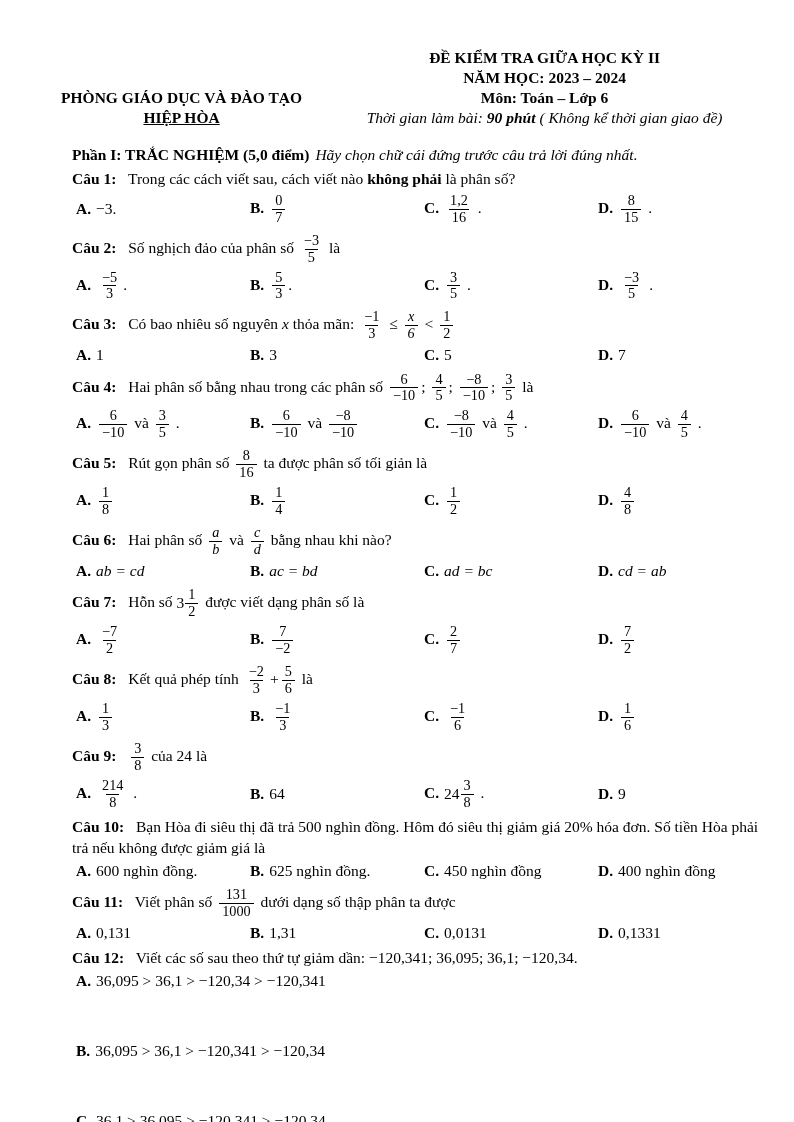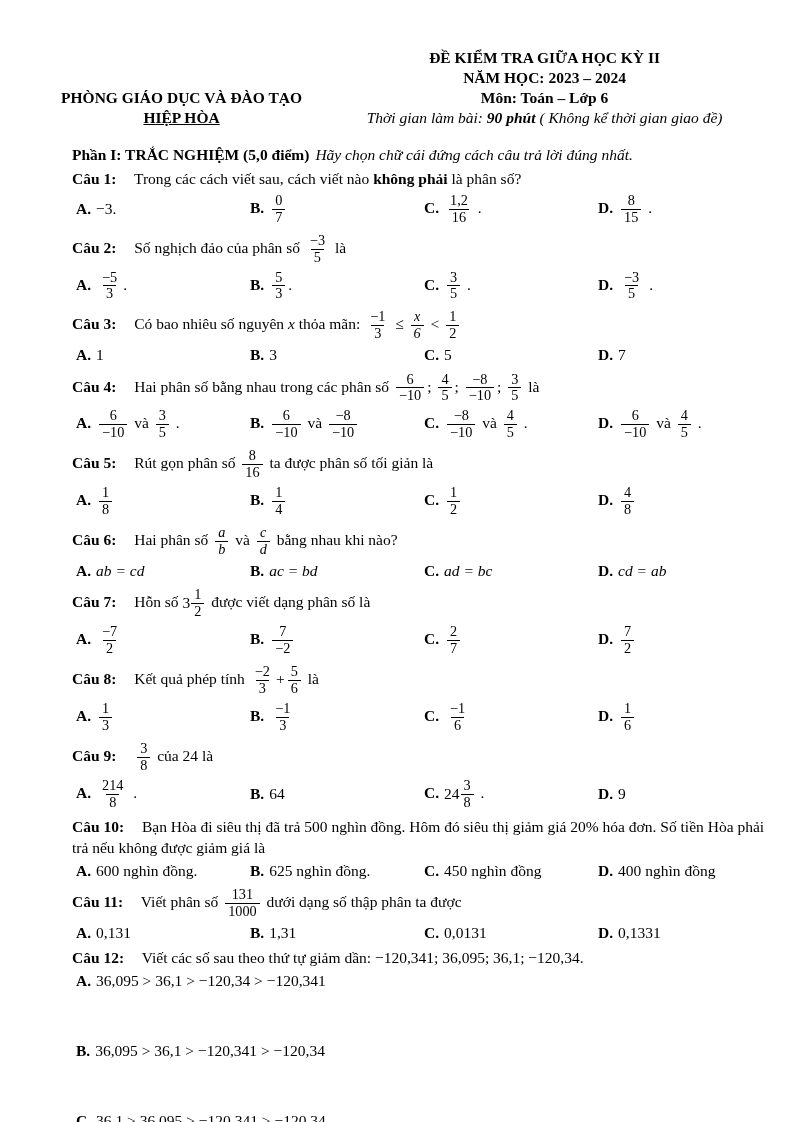--- a/index.html
+++ b/index.html
@@ -21,21 +21,21 @@
   .h-italic { font-style:italic; }
 
   
   .part-title { margin:16px 0 4px 32px; line-height:1.3; }
   .part-title i { margin-left:6px; font-weight:normal; }
 
   
   #questions { margin-left:32px; }
   .question { margin-bottom:5px; }
   .stem { line-height:1.35; }
-  .qlabel { margin-right:14px; }
+  .qlabel { margin-right:8px; }
 
   .options { display:flex; align-items:center; margin:2px 0 2px 4px; }
   .options.cols4 .option { width:174px; }
   .options.cols4 .option:last-child { flex:1; }
   .options.grid2 { flex-wrap:wrap;gap:48px; }
   .options.grid2 .option { width:346px; margin-bottom:2px; }
   .olabel { margin-right:5px; }
   .option { line-height:1.3; }
 
   
@@ -64,21 +64,21 @@
       <div class="h-bold">ĐỀ KIỂM TRA GIỮA HỌC KỲ II</div>
       <div class="h-bold">NĂM HỌC: 2023 – 2024</div>
       <div class="h-bold">Môn: Toán – Lớp 6</div>
       <div class="h-italic">
         <span>Thời gian làm bài: </span><b>90 phút</b><span> ( Không kể thời gian giao đề)</span>
       </div>
     </div>
   </header>
 
   <div class="part-title">
-    <b>Phần I: TRẮC NGHIỆM (5,0 điểm)</b><i>Hãy chọn chữ cái đứng cách câu trả lời đúng nhất.</i>
+    <b>Phần I: TRẮC NGHIỆM (5,0 điểm)</b><i>Hãy chọn chữ cái đứng trước câu trả lời đúng nhất.</i>
   </div>
 
   <div id="questions">
       <div class="question">
         <div class="stem"><b class="qlabel">Câu 1:</b> <span class="seg">Trong các cách viết sau, cách viết nào </span><b class="seg">không phải</b><span class="seg"> là phân số?</span></div>
         <div class="options cols4">
           <div class="option"><b class="olabel">A.</b><span class="seg">−3.</span></div>
           <div class="option"><b class="olabel">B.</b><span class="frac">
               <span class="num">0</span>
               <span class="den">7</span>

